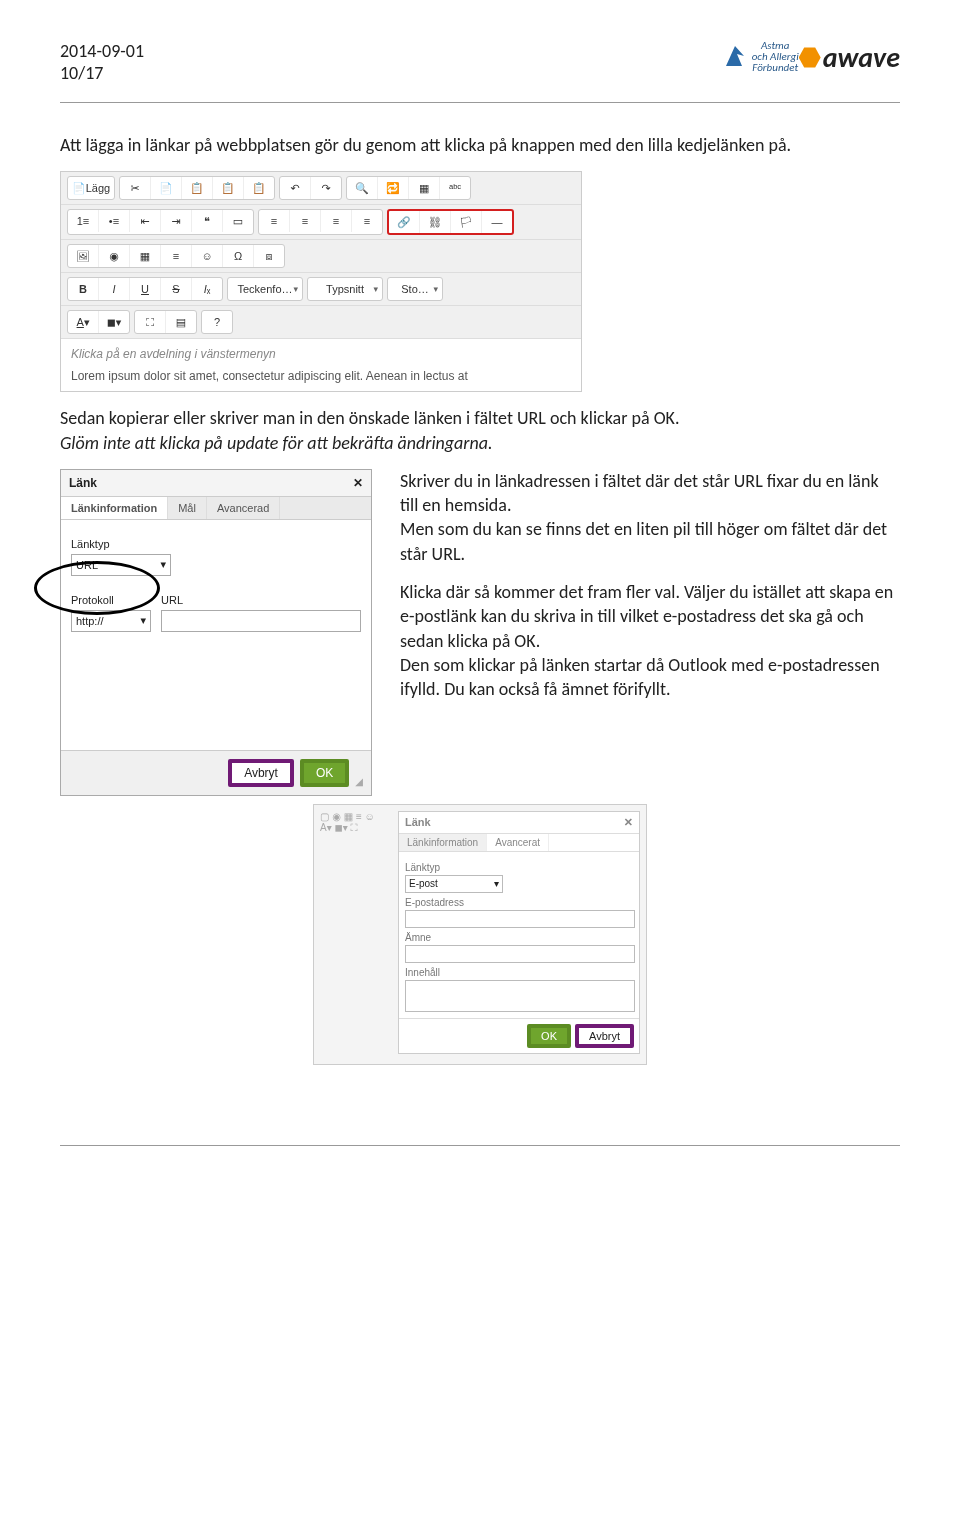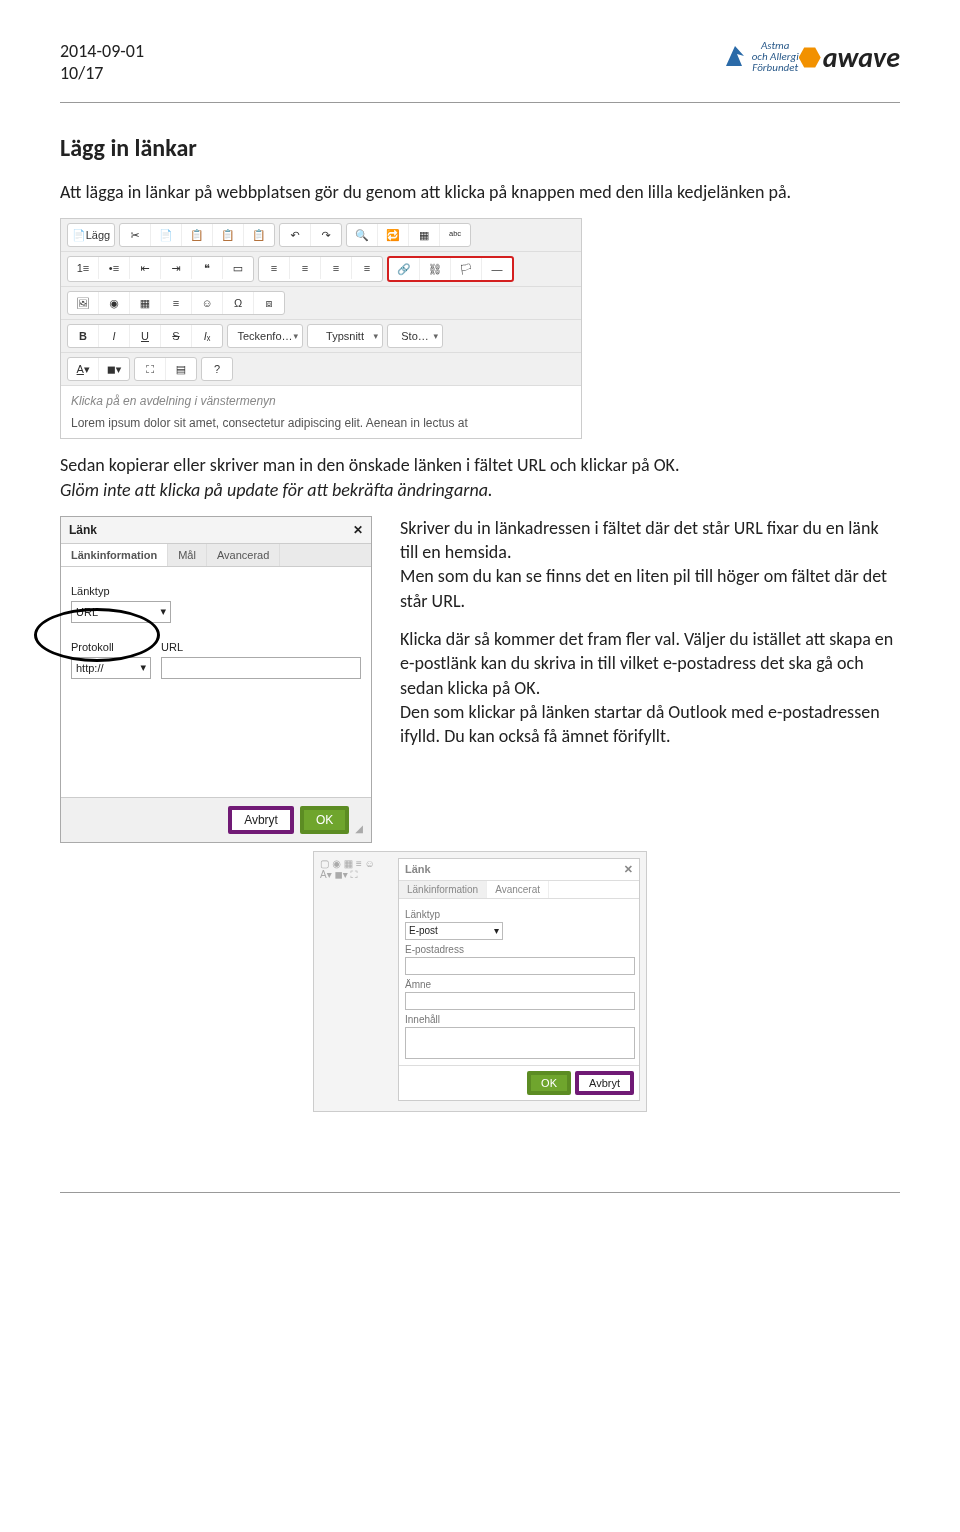--- a/index.html
+++ b/index.html
@@ -111,21 +111,20 @@
           <div>Förbundet</div>
         </div>
       </div>
       <div class="logo-awave">
         <span class="hex"></span>
         <span>awave</span>
       </div>
     </div>
   </div>
 
-  <h2 class="section-title">Lägg in länkar</h2>
 
   <p class="body">Att lägga in länkar på webbplatsen gör du genom att klicka på knappen med den lilla kedjelänken på.</p>
 
   <div class="editor-shot">
     <div class="tbrow">
       <div class="tbgroup">
           <div class="tbbtn">📄 <span>Lägg</span></div>
         </div>
       <div class="tbgroup">
         <div class="tbbtn">✂</div>

